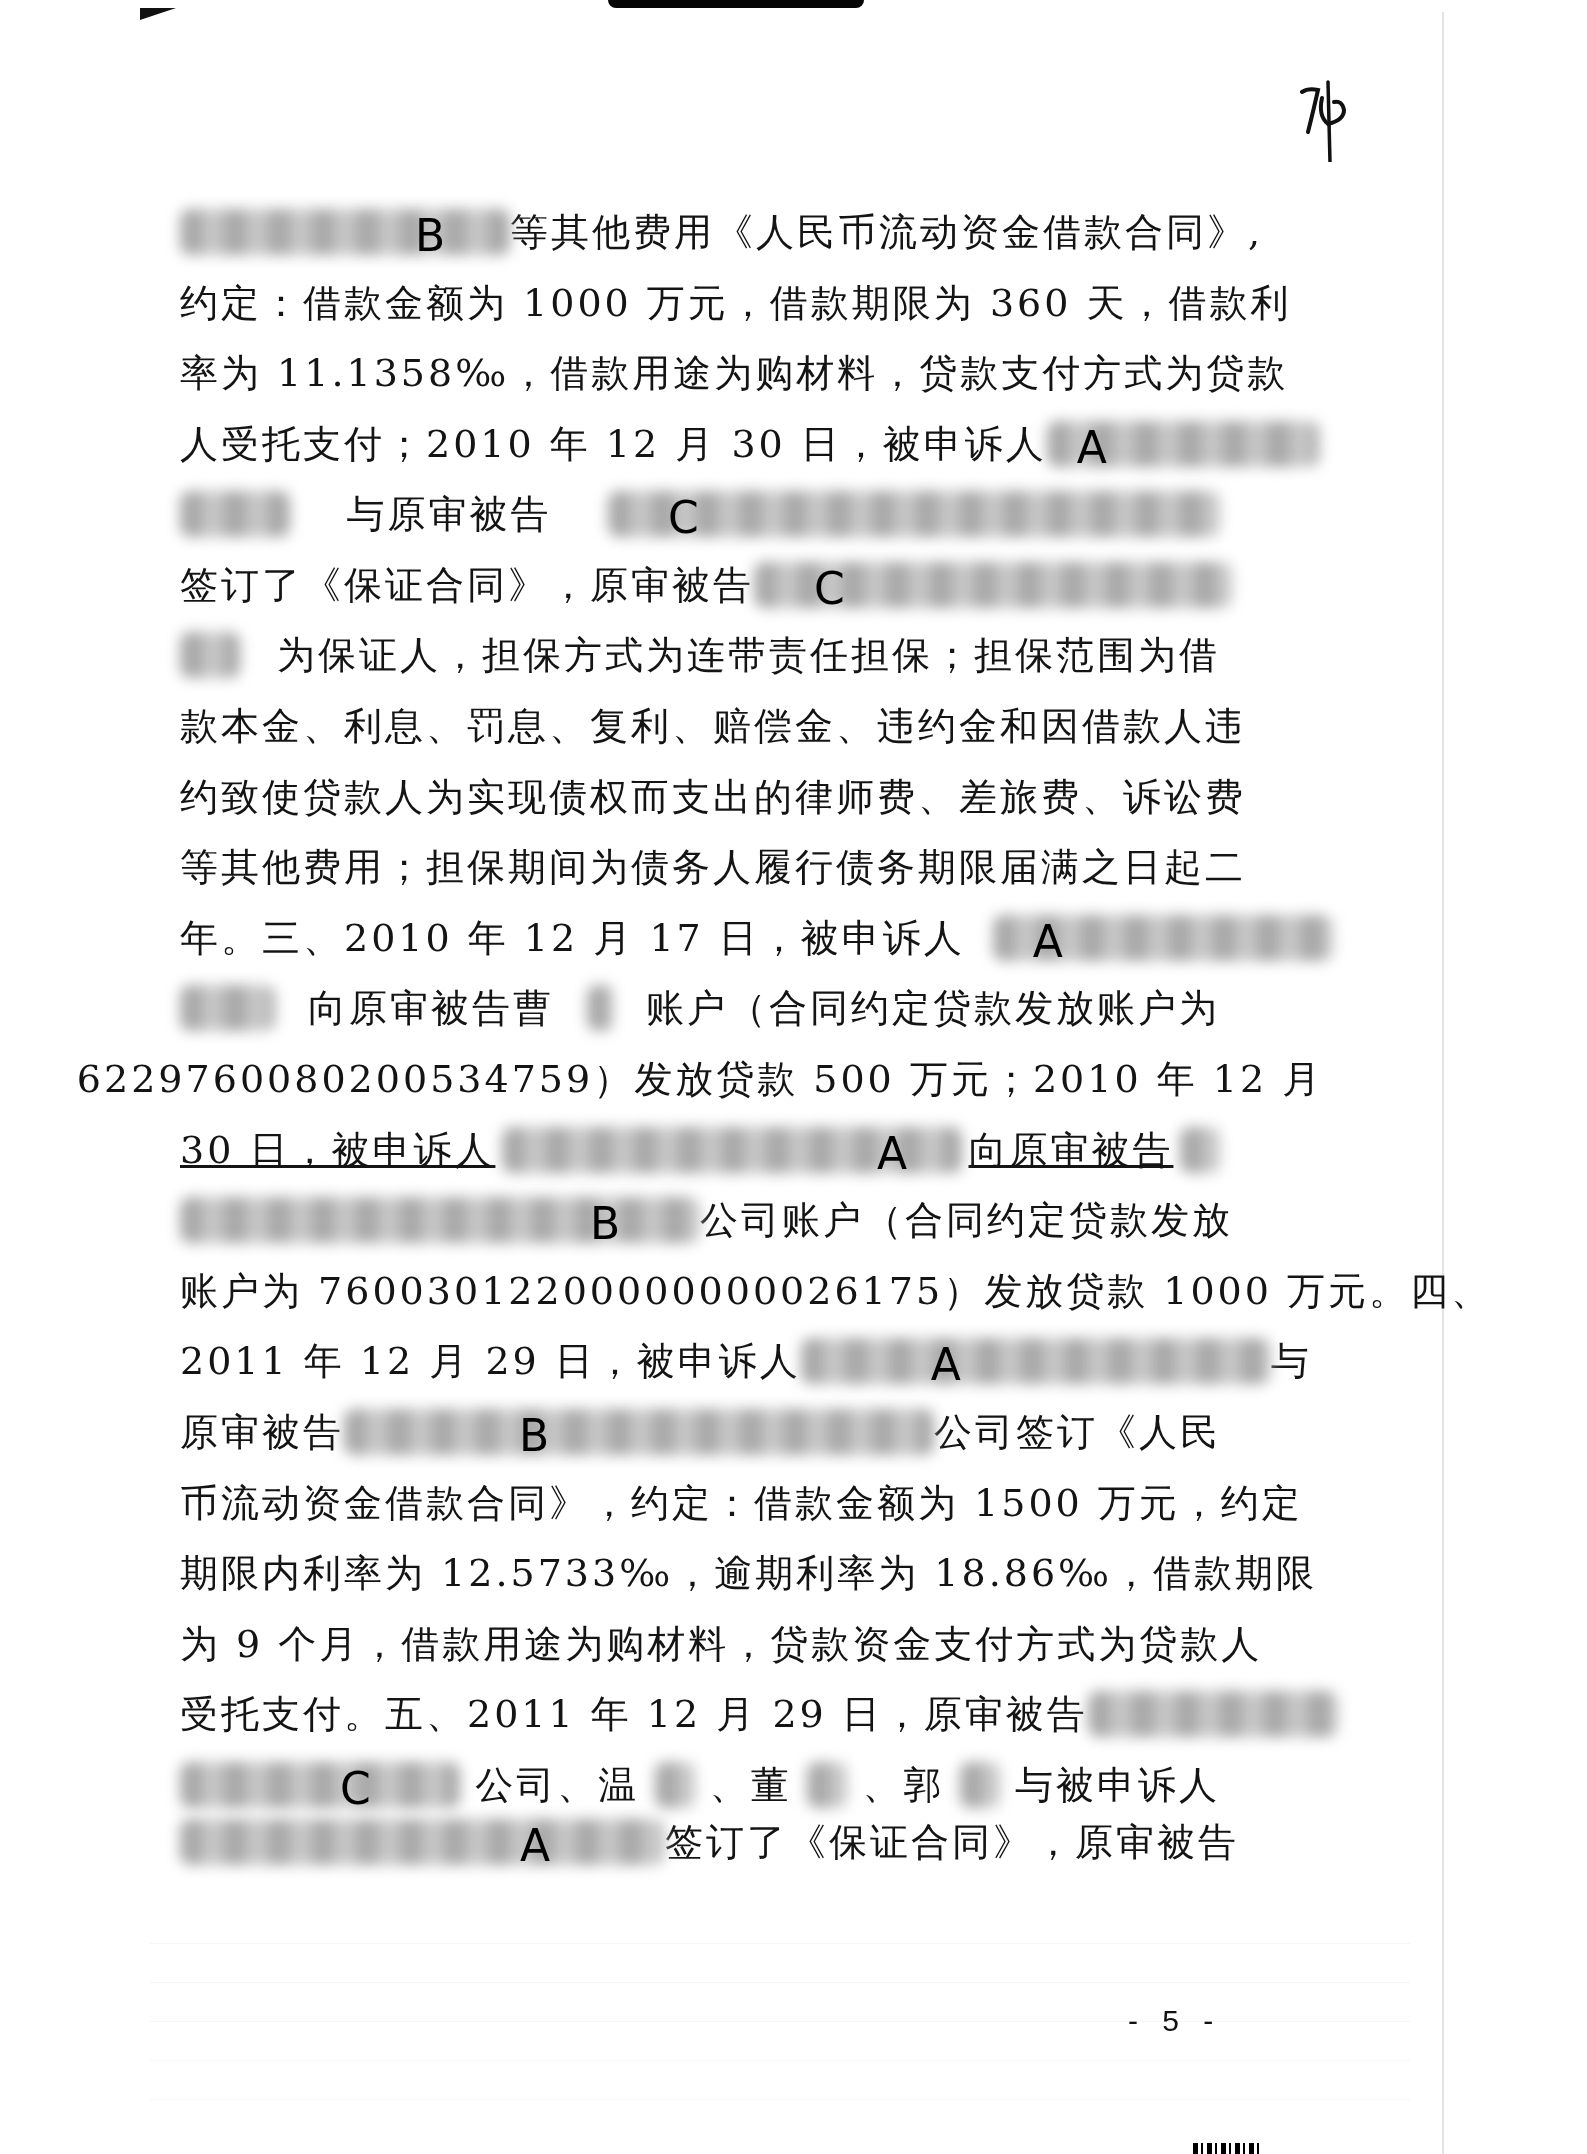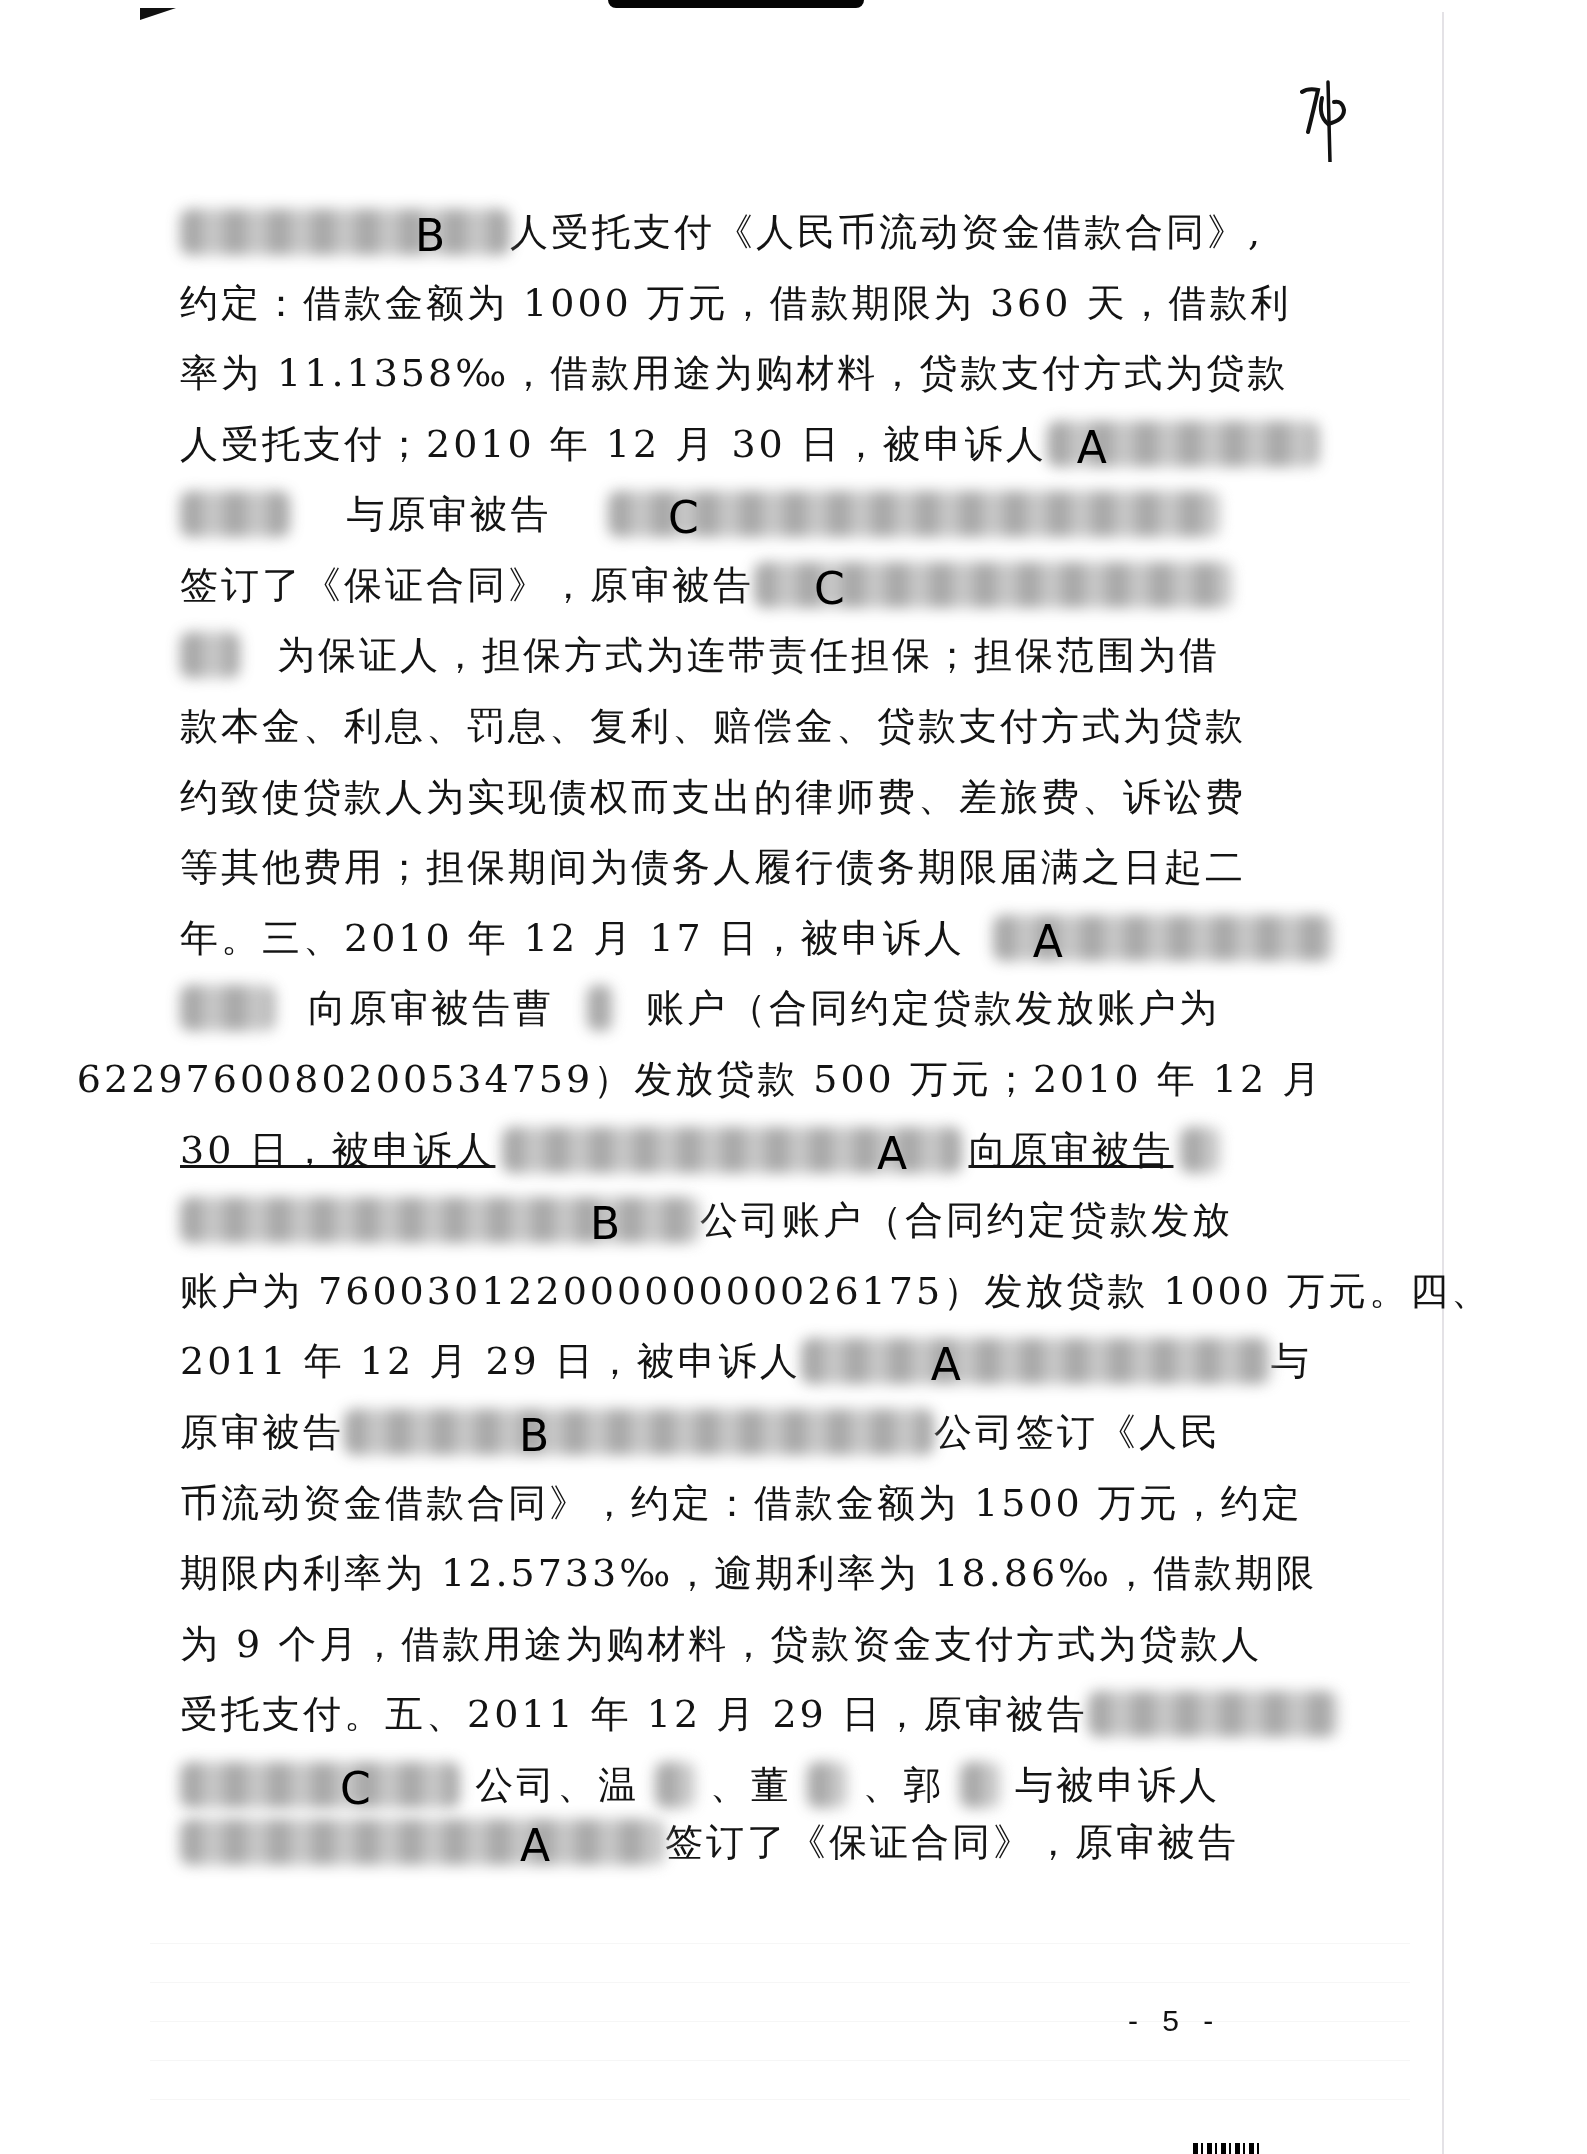--- a/index.html
+++ b/index.html
@@ -67,21 +67,21 @@
 <svg class="page-stamp" viewBox="0 0 70 100">
   <path d="M2 30 Q8 26 18 28 Q14 46 8 70" stroke="#111" stroke-width="4" fill="none" stroke-linecap="round"></path>
   <path d="M28 20 L30 100" stroke="#111" stroke-width="3.5" fill="none" stroke-linecap="round"></path>
   <path d="M22 36 Q18 54 28 62 Q44 58 44 48 Q42 38 34 40" stroke="#111" stroke-width="4" fill="none" stroke-linecap="round"></path>
   <title>74</title>
 </svg>
 
 <div id="body-text">
     <div class="line" style="top: 204px;">
       <span class="redact-wrap" style="width: 330px;"><span class="redact" style="width: 330px; margin-top: 5px;"></span><span class="redact-label" style="left: 235px;">B</span></span>
-      <span class="seg">人受托支付《人民币流动资金借款合同》,</span>
+      <span class="seg">等其他费用《人民币流动资金借款合同》,</span>
     </div>
     <div class="line" style="top: 275px;">
       <span class="seg">约定：借款金额为 1000 万元，借款期限为 360 天，借款利</span>
     </div>
     <div class="line" style="top: 345px;">
       <span class="seg">率为 11.1358‰，借款用途为购材料，贷款支付方式为贷款</span>
     </div>
     <div class="line" style="top: 416px;">
       <span class="seg">人受托支付；2010 年 12 月 30 日，被申诉人</span>
       <span class="redact-wrap" style="width: 272px;"><span class="redact" style="width: 272px; margin-top: 5px;"></span><span class="redact-label" style="left: 30px;">A</span></span>
@@ -93,21 +93,21 @@
     </div>
     <div class="line" style="top: 557px;">
       <span class="seg">签订了《保证合同》，原审被告</span>
       <span class="redact-wrap" style="width: 478px;"><span class="redact" style="width: 478px; margin-top: 5px;"></span><span class="redact-label" style="left: 60px;">C</span></span>
     </div>
     <div class="line" style="top: 627px;">
       <span class="redact-wrap" style="width: 60px;"><span class="redact" style="width: 60px; margin-top: 5px;"></span></span>
       <span class="seg">为保证人，担保方式为连带责任担保；担保范围为借</span>
     </div>
     <div class="line" style="top: 698px;">
-      <span class="seg">款本金、利息、罚息、复利、赔偿金、贷款支付方式为贷款</span>
+      <span class="seg">款本金、利息、罚息、复利、赔偿金、违约金和因借款人违</span>
     </div>
     <div class="line" style="top: 769px; text-align: center;">
       <span class="seg">约致使贷款人为实现债权而支出的律师费、差旅费、诉讼费</span>
     </div>
     <div class="line" style="top: 839px;">
       <span class="seg">等其他费用；担保期间为债务人履行债务期限届满之日起二</span>
     </div>
     <div class="line" style="top: 910px; gap: 28px;">
       <span class="seg">年。三、2010 年 12 月 17 日，被申诉人</span>
       <span class="redact-wrap" style="width: 340px;"><span class="redact" style="width: 340px; margin-top: 5px;"></span><span class="redact-label" style="left: 40px;">A</span></span>

